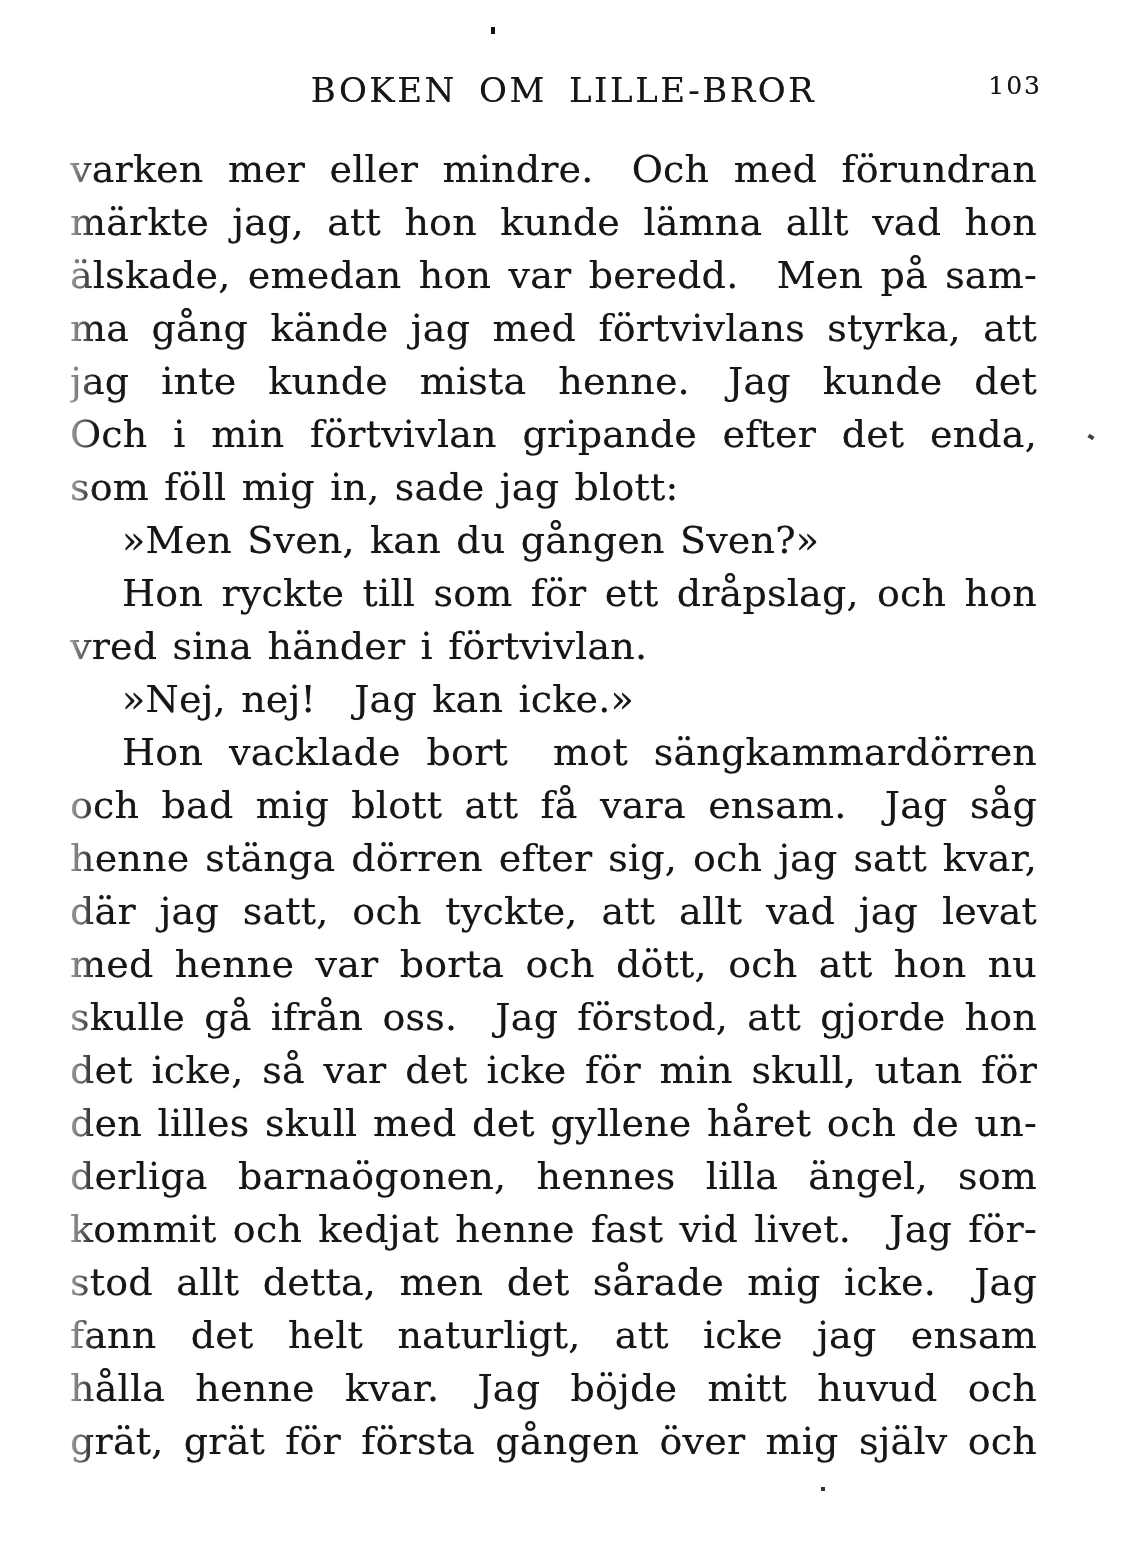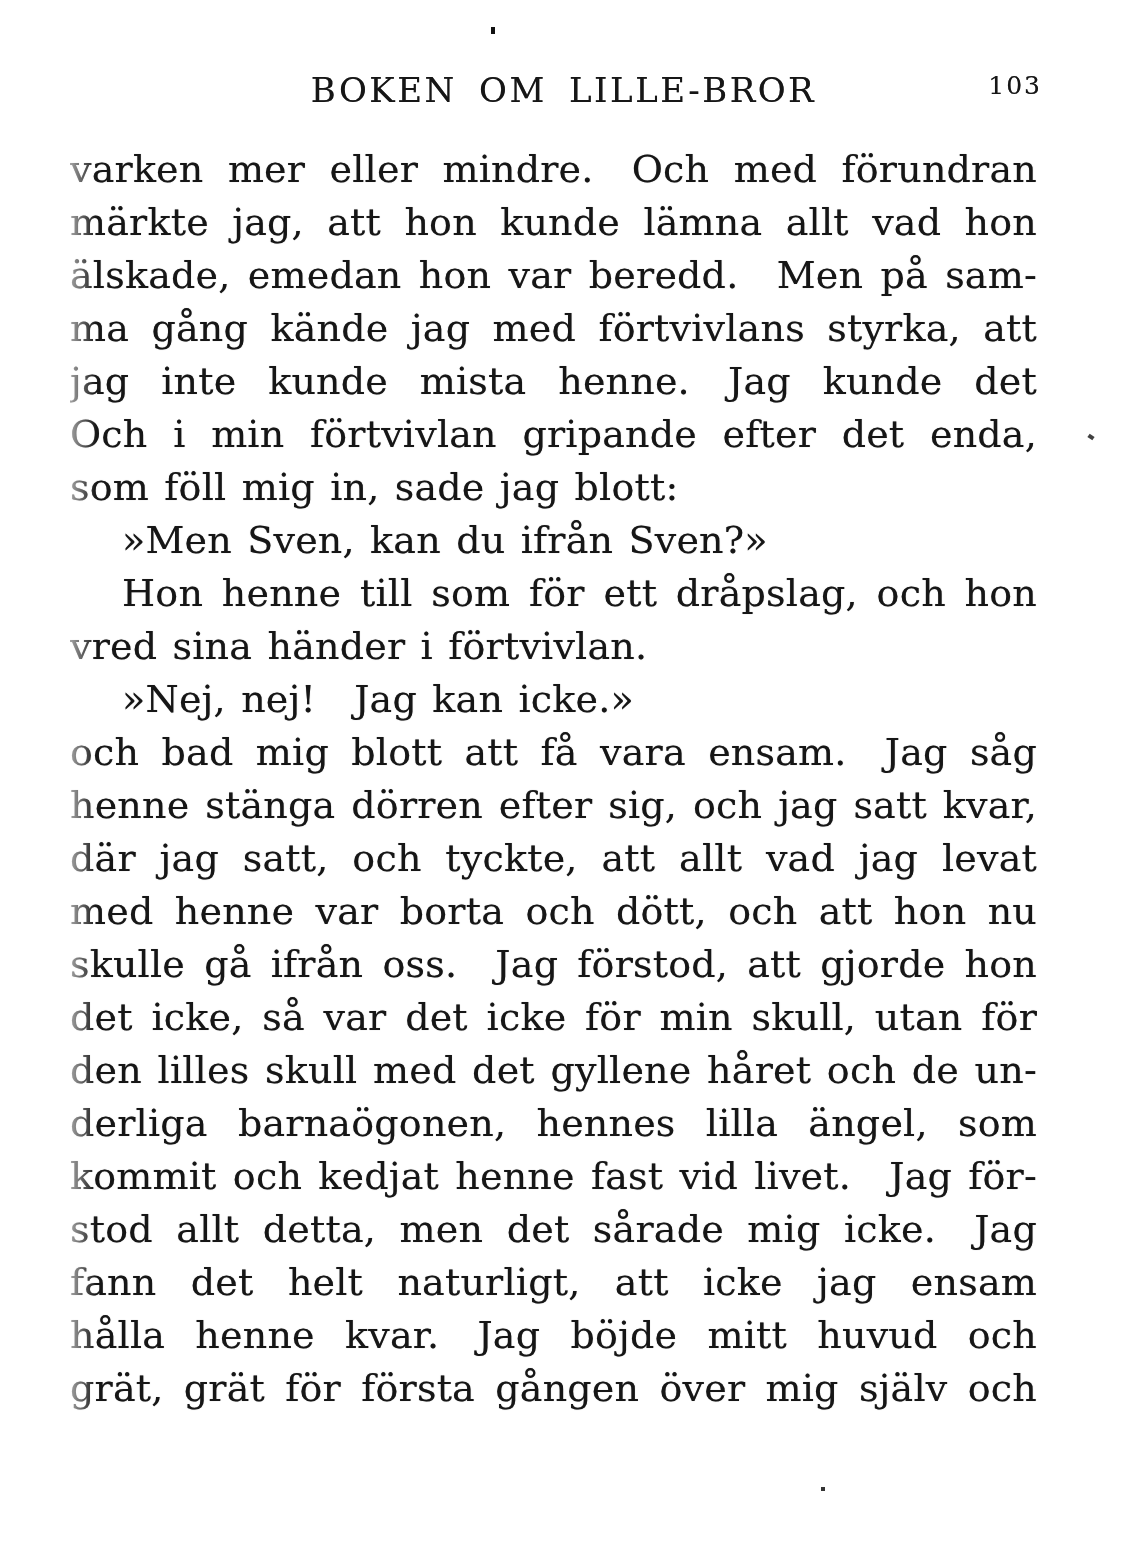--- a/index.html
+++ b/index.html
@@ -67,24 +67,25 @@
   </div>
 
   <div class="page-body">
     <div class="l j">varken mer eller mindre. Och med förundran</div>
     <div class="l j">märkte jag, att hon kunde lämna allt vad hon</div>
     <div class="l j">älskade, emedan hon var beredd. Men på sam-</div>
     <div class="l j">ma gång kände jag med förtvivlans styrka, att</div>
     <div class="l j">jag inte kunde mista henne. Jag kunde det icke.</div>
     <div class="l j">Och i min förtvivlan gripande efter det enda,</div>
     <div class="l">som föll mig in, sade jag blott:</div>
-    <div class="l indent">»Men Sven, kan du ifrån Sven?»</div>
-    <div class="l indent j">Hon henne till som för ett dråpslag, och hon</div>
+    <div class="l indent">»Men Sven, kan du gången Sven?»</div>
+    <div class="l indent j">Hon ryckte till som för ett dråpslag, och hon</div>
     <div class="l">vred sina händer i förtvivlan.</div>
     <div class="l indent">»Nej, nej! Jag kan icke.»</div>
+    <div class="l indent j">Hon vacklade bort  mot sängkammardörren</div>
     <div class="l j">och bad mig blott att få vara ensam. Jag såg</div>
     <div class="l j">henne stänga dörren efter sig, och jag satt kvar,</div>
     <div class="l j">där jag satt, och tyckte, att allt vad jag levat</div>
     <div class="l j">med henne var borta och dött, och att hon nu</div>
     <div class="l j">skulle gå ifrån oss. Jag förstod, att gjorde hon</div>
     <div class="l j">det icke, så var det icke för min skull, utan för</div>
     <div class="l j">den lilles skull med det gyllene håret och de un-</div>
     <div class="l j">derliga barnaögonen, hennes lilla ängel, som</div>
     <div class="l j">kommit och kedjat henne fast vid livet. Jag för-</div>
     <div class="l j">stod allt detta, men det sårade mig icke. Jag</div>

